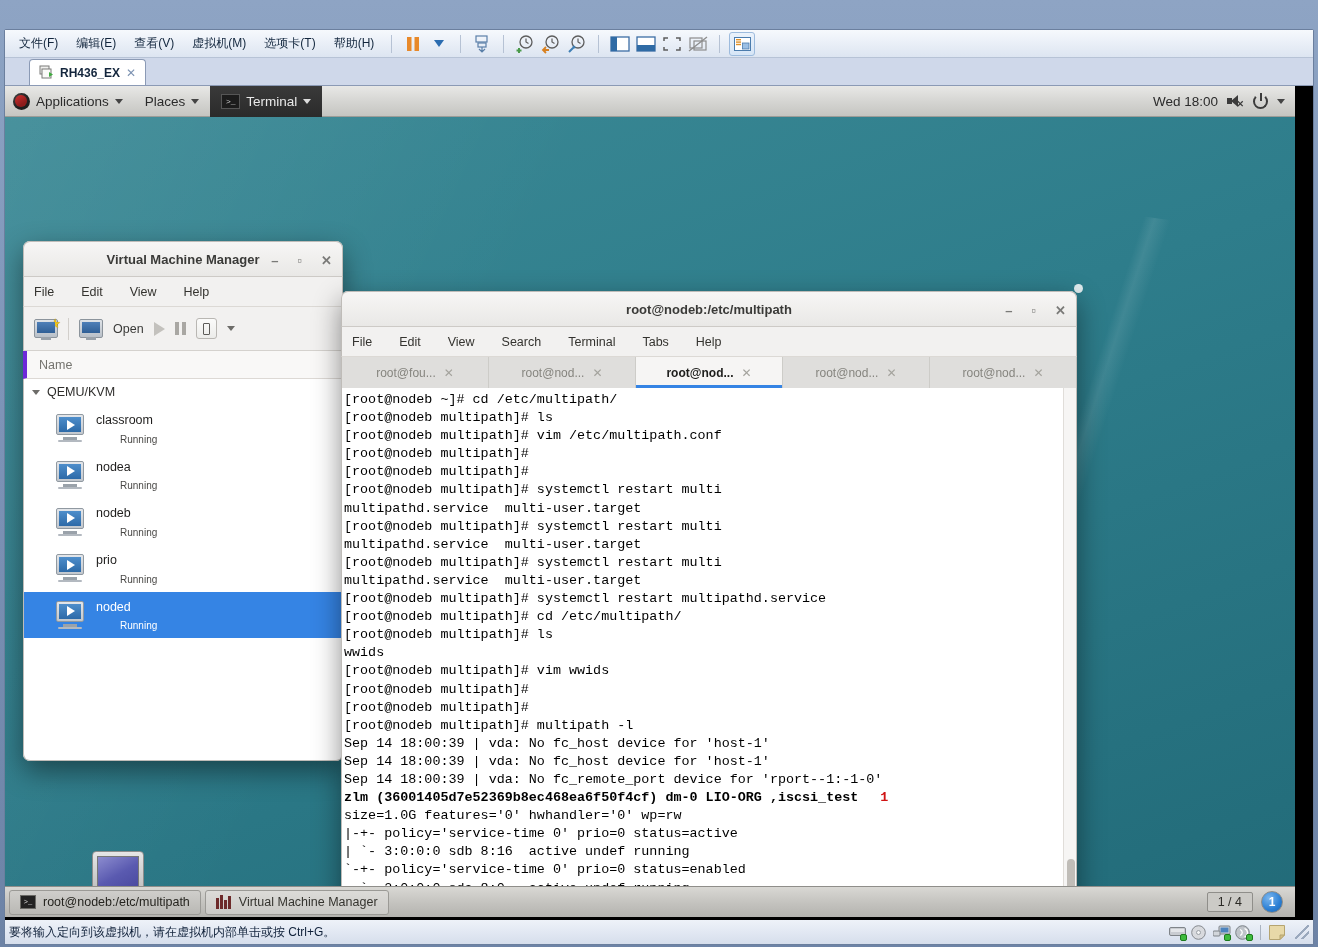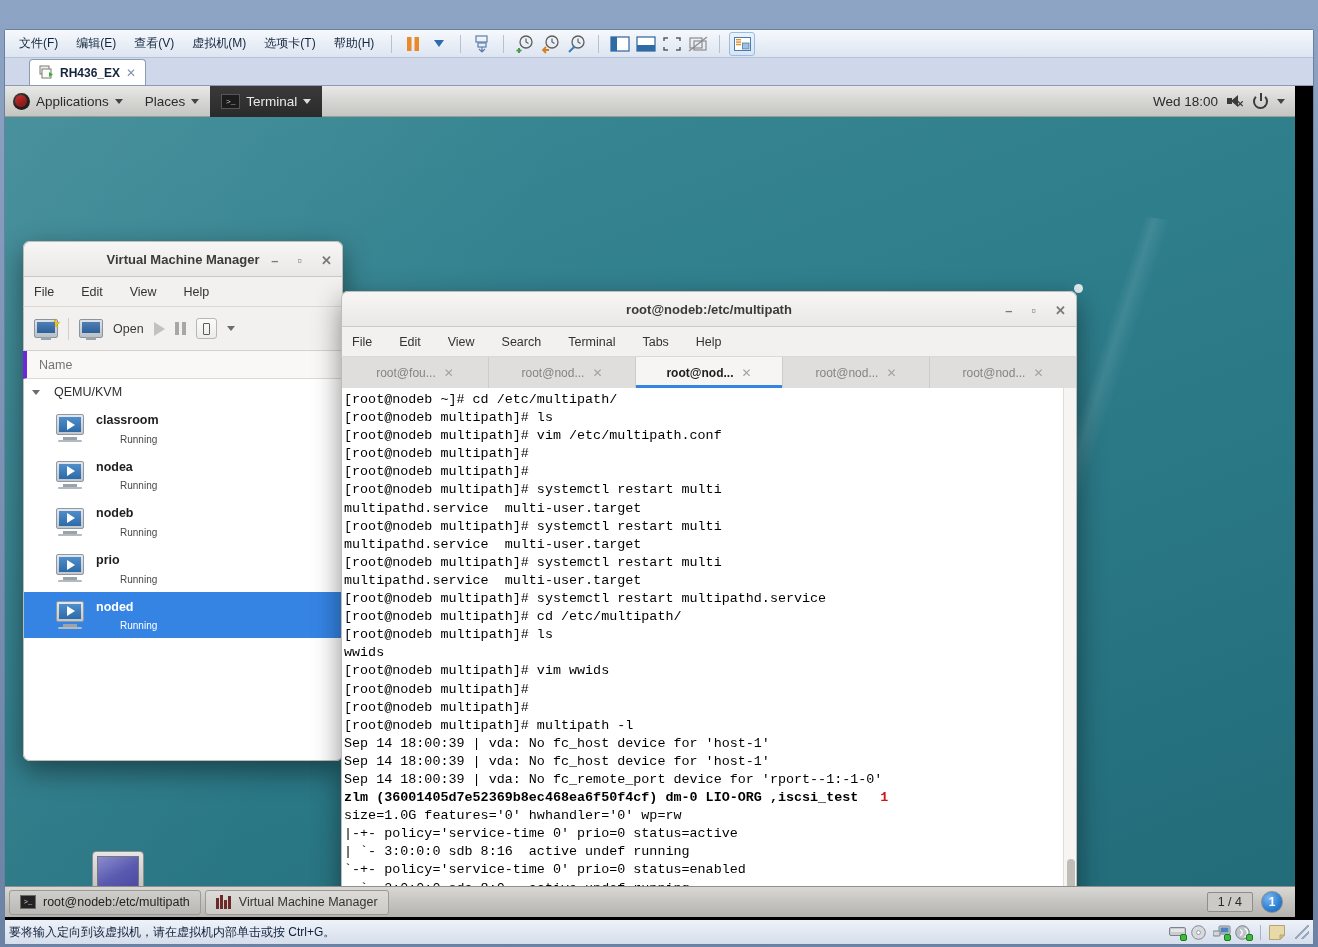--- a/index.html
+++ b/index.html
@@ -256,33 +256,33 @@
     border-left: 4px solid #6d28d9; border-right: 1px solid #bfbcb8; border-bottom: 1px solid #ddd9d5;
     display: flex; align-items: center; padding-left: 12px;
     font-size: 12.5px; color: #75746f;
   }
   #vmm-list {
     background: #fff;
     border: 1px solid #bfbcb8; border-top: none;
     border-radius: 0 0 7px 7px;
     height: 382px; overflow: hidden;
   }
-  #vmm-group { display: flex; align-items: center; gap: 14px; padding: 6px 8px; font-size: 12.5px; color: #2f2e2c; }
+  #vmm-group { display: flex; align-items: center; gap: 7px; padding: 6px 8px; font-size: 12.5px; color: #2f2e2c; }
   .caret-sm { width: 0; height: 0; border-left: 4px solid transparent; border-right: 4px solid transparent; border-top: 5px solid #6d6c69; }
   .vm-row { display: flex; align-items: center; gap: 10px; padding: 5px 8px 5px 30px; }
   .vm-row.sel { background: #3584e4; }
   .vm-icon { width: 32px; height: 28px; position: relative; flex: 0 0 32px; }
   .vm-icon .scr { position:absolute; left:2px; top:0; width:28px; height:21px; background: linear-gradient(180deg,#e3e6ea,#c2c7cd); border:1px solid #9099a1; border-radius:2px; padding:2px; }
   .vm-icon .scr i { display:block; width:100%; height:100%; background: linear-gradient(180deg,#4e8ecb,#2d6aa8); display:flex; align-items:center; justify-content:center; }
   .vm-icon .scr i::after { content:""; width:0;height:0; border-top:5px solid transparent; border-bottom:5px solid transparent; border-left:8px solid #fff; margin-left:2px; }
   .vm-icon.off .scr i { background: linear-gradient(180deg,#c9cbcd,#a6a9ac); }
   .vm-icon.off .scr i::after { display: none; }
   .vm-icon .base { position:absolute; left:9px; bottom:2px; width:14px; height:3px; background:#9aa2aa; }
   .vm-icon .base2 { position:absolute; left:4px; bottom:0px; width:24px; height:2px; background:#b3b9c0; border-radius:1px; }
-  .vm-name { font-size: 12.5px; font-weight: bold; color: #1f1e1d; line-height: 1.25; }
+  .vm-name { font-size: 12.5px; font-weight: normal; color: #1f1e1d; line-height: 1.25; }
   .vm-state { font-size: 10px; color: #4a4947; line-height: 1.25; margin-left: 24px; }
   .vm-row.sel .vm-name, .vm-row.sel .vm-state { color: #fff; }
 
   
   #terminal { left: 336px; top: 205px; width: 736px; height: 632px; border-radius: 7px; }
   #terminal .gwin-title { border-radius: 7px 7px 0 0; }
   #term-tabs {
     height: 31px;
     background: #dfdedc;
     border-left: 1px solid #bfbcb8; border-right: 1px solid #bfbcb8;

